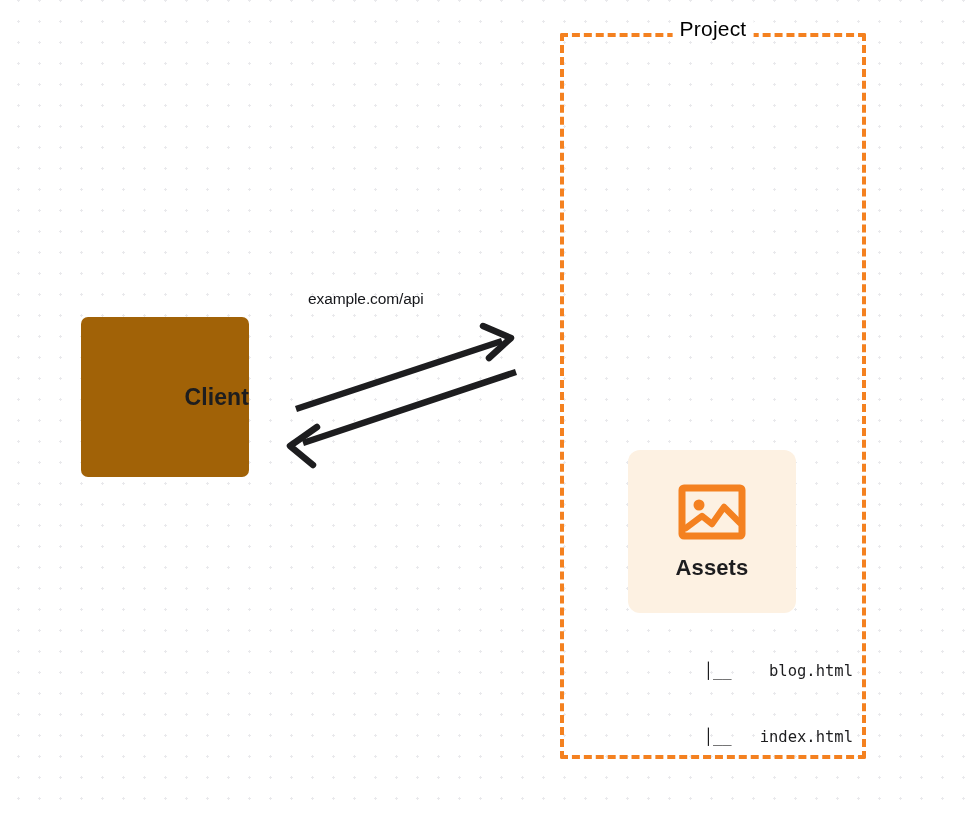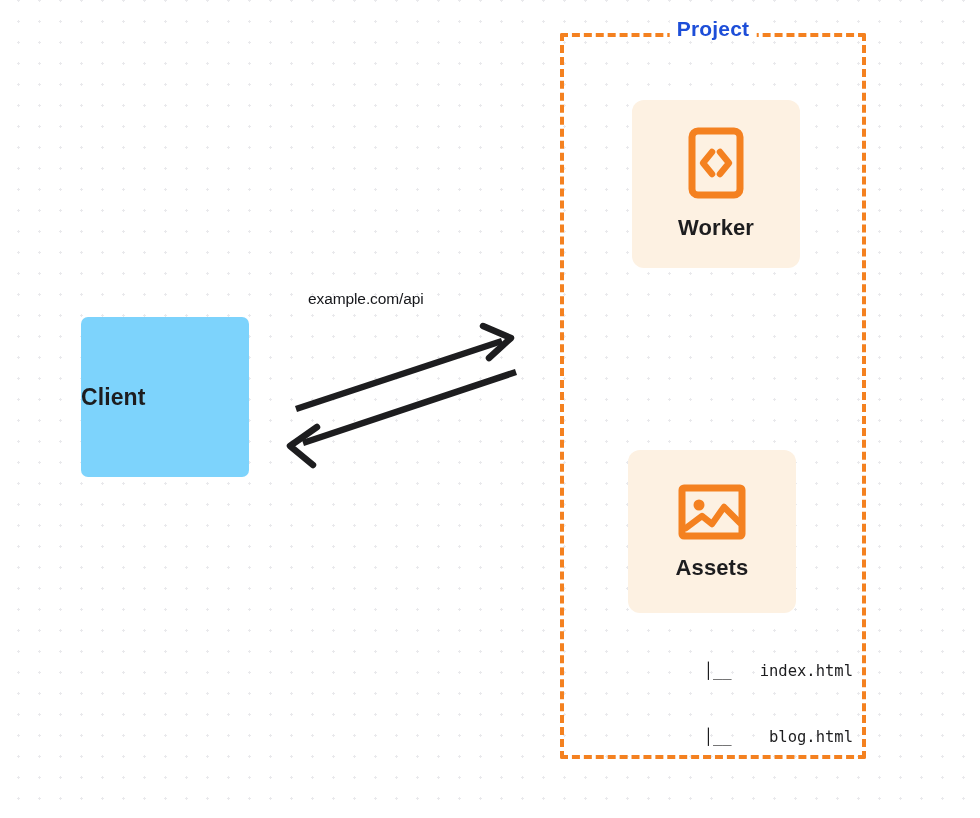--- a/index.html
+++ b/index.html
@@ -23,25 +23,25 @@
     inset: 0;
   }
 
   
   .client-box {
     position: absolute;
     left: 81px;
     top: 317px;
     width: 168px;
     height: 160px;
-    background: #7dd3fc;
+    background: #a16207;
     border-radius: 7px;
     display: flex;
     align-items: center;
-    justify-content: flex-start;
+    justify-content: flex-end;
   }
   .client-label {
     font-size: 23px;
     font-weight: bold;
     color: #1d1d1f;
     letter-spacing: 0.1px;
   }
 
   
   .arrows {
@@ -80,22 +80,22 @@
     box-sizing: border-box;
   }
   .project-title {
     position: absolute;
     top: -15px;
     left: 50%;
     transform: translateX(-50%);
     background: #ffffff;
     padding: 0 7px;
     font-size: 21px;
-    font-weight: bold;
-    color: #1d4ed8;
+    font-weight: normal;
+    color: #000000;
     letter-spacing: 0.2px;
     line-height: 1;
   }
 
   
   .card {
     position: absolute;
     background: #fdf1e2;
     border-radius: 12px;
     display: flex;
@@ -163,38 +163,30 @@
       <polyline points="317,427 290,446 313,465" fill="none" stroke="#1d1d1f" stroke-width="6.5" stroke-linecap="round" stroke-linejoin="round"></polyline>
     </g>
   </svg>
 
   <div class="edge-label">example.com/api</div>
 
   <div class="project-group">
     <div class="project-border"></div>
     <div class="project-title">Project</div>
 
-    <div class="card card-worker">
-      <svg class="card-icon" width="56" height="72" viewBox="0 0 56 72" aria-hidden="true">
-        <rect x="4" y="4" width="48" height="64" rx="6" ry="6" fill="none" stroke="#f48120" stroke-width="7"></rect>
-        <polyline points="24,25 15,36 24,47" fill="none" stroke="#f48120" stroke-width="6.5" stroke-linecap="round" stroke-linejoin="round"></polyline>
-        <polyline points="32,25 41,36 32,47" fill="none" stroke="#f48120" stroke-width="6.5" stroke-linecap="round" stroke-linejoin="round"></polyline>
-      </svg>
-      <span class="card-label">Worker</span>
-    </div>
 
     <div class="card card-assets">
       <svg class="card-icon" width="68" height="58" viewBox="0 0 68 58" aria-hidden="true">
         <rect x="4" y="5" width="60" height="48" rx="2" ry="2" fill="none" stroke="#f48120" stroke-width="7"></rect>
         <circle cx="21" cy="22" r="5.5" fill="#f48120"></circle>
         <polyline points="8,45 24,33 34,41 46,24 62,40" fill="none" stroke="#f48120" stroke-width="6.5" stroke-linecap="round" stroke-linejoin="round"></polyline>
       </svg>
       <span class="card-label">Assets</span>
     </div>
 
     <div class="file-tree">
+      <span class="file-tree-row">   │__    blog.html</span>
       <span class="file-tree-row">   │__   index.html</span>
-      <span class="file-tree-row">   │__    blog.html</span>
       
     </div>
   </div>
 
 </div>
 
 </body></html>

